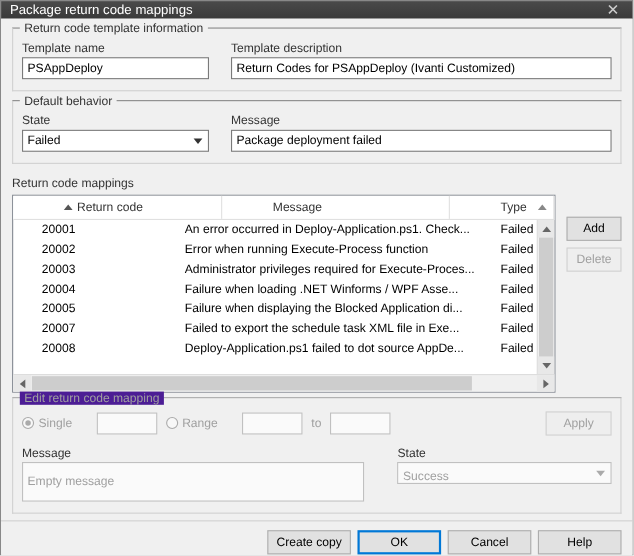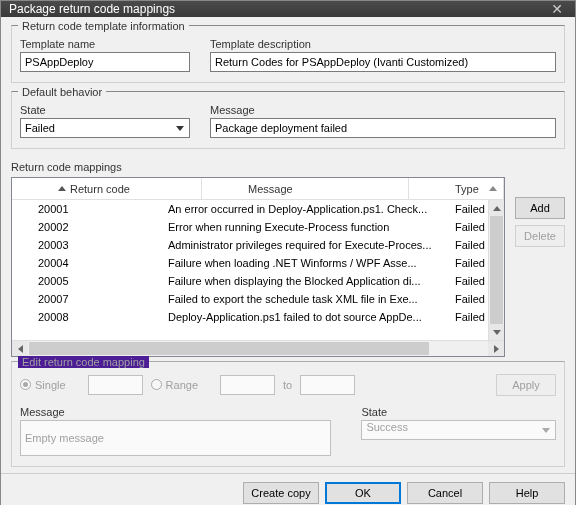--- a/index.html
+++ b/index.html
@@ -53,21 +53,21 @@
 .edit-group .group-title2 { position: relative; top: -12px; left: -2px; background: #4c1d95; padding: 0 4px; display: inline-block; }
 .radio { display: inline-flex; align-items: flex-start; gap: 4px; margin-right: 14px; }
 .radio .circle { width: 11px; height: 11px; border: 1px solid #aaa; border-radius: 50%; background: #f7f7f7; position: relative; }
 .radio.checked .circle::after { content:""; position:absolute; inset:2px; border-radius:50%; background:#aaa; }
 .small-input { border: 1px solid #c0c0c0; background: #fafafa; height: 20px; width: 55px; font: inherit; padding: 0 4px; color: #a0a0a0; }
 .edit-row1 { display: flex; align-items: center; gap: 8px; margin-top: -6px; }
 .edit-row2 { display: flex; gap: 30px; margin-top: 10px; }
 .edit-msg { flex: 1.6; }
 .edit-state { flex: 1; }
 .wide-input { border: 1px solid #c0c0c0; background: #fafafa; height: 36px; width: 100%; font: inherit; padding: 0 4px; color: #a0a0a0; }
-.state-select { border: 1px solid #c0c0c0; background: #fafafa; height: 20px; width: 100%; font: inherit; padding: 0 18px 0 4px; color: #a0a0a0; position: relative; display: inline-flex; align-items: flex-start; }
+.state-select { border: 1px solid #c0c0c0; background: #fafafa; height: 20px; width: 100%; font: inherit; padding: 0 18px 0 4px; color: #a0a0a0; position: relative; display: inline-flex; align-items: flex-end; }
 .state-select::after { content: ""; position: absolute; right: 5px; top: 7px; border-left: 4px solid transparent; border-right: 4px solid transparent; border-top: 5px solid #aaa; }
 .footer { display: flex; justify-content: flex-end; gap: 6px; padding: 8px 10px; border-top: 1px solid #d0d0d0; background: #f0f0f0; }
 .footer .btn { width: 76px; }
 .btn.primary { border: 2px solid #0078d7; background: #e1e1e1; }
 .apply-wrap { margin-left: auto; width: 60px; }
 .to-label { color: #a0a0a0; }
 </style>
 </head>
 <body>
 

